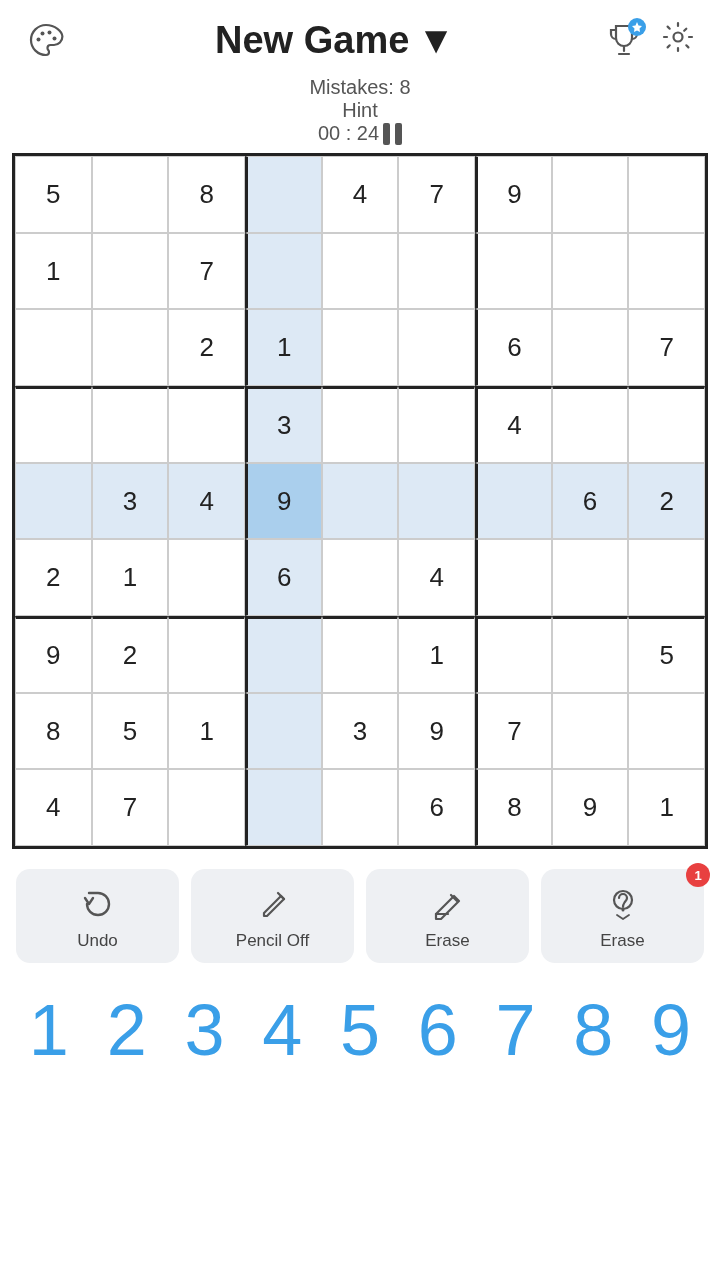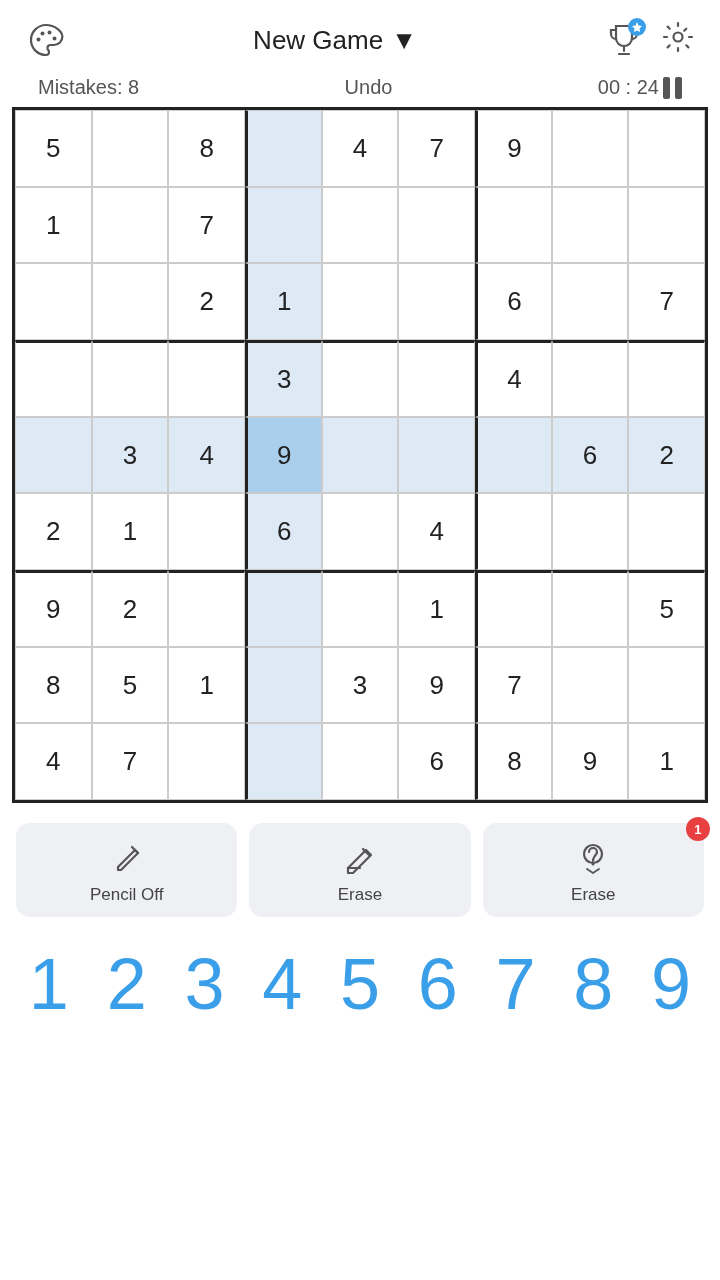--- a/index.html
+++ b/index.html
@@ -19,21 +19,21 @@
       justify-content: space-between;
       padding: 18px 24px 10px;
     }
     .header-icon {
       width: 44px; height: 44px;
       display: flex; align-items: center; justify-content: center;
       font-size: 28px; color: #555;
     }
     .header-center {
       display: flex; align-items: center; gap: 8px;
-      font-size: 26px; font-weight: 400; color: #222; text-align: center;
+      font-size: 38px; font-weight: 700; color: #222; text-align: center;
     }
     .header-right {
       display: flex; align-items: center; gap: 14px;
     }
     .trophy-icon {
       position: relative;
       width: 44px; height: 44px;
       display: flex; align-items: center; justify-content: center;
       font-size: 28px; color: #555;
     }
@@ -49,22 +49,22 @@
     }
     .gear-icon {
       font-size: 28px; color: #555;
     }
 
     
     .stats-bar {
       display: flex;
       align-items: center;
       justify-content: space-between;
-      padding: 4px 38px 8px;
-      font-size: 20px; color: #555;
+      padding: 4px 24px 8px;
+      font-size: 20px; color: #555; flex-direction: column;
     }
     .timer-section {
       display: flex; align-items: center; gap: 4px;
     }
     .pause-icon {
       display: flex; gap: 5px;
     }
     .pause-bar {
       width: 7px; height: 22px;
       background: #555; border-radius: 2px;
@@ -183,21 +183,21 @@
       <svg width="36" height="36" viewBox="0 0 36 36" fill="none">
         <circle cx="18" cy="18" r="4.5" stroke="#555" stroke-width="2.2"></circle>
         <path d="M18 4v3M18 29v3M4 18h3M29 18h3M7.6 7.6l2.1 2.1M26.3 26.3l2.1 2.1M26.3 9.7l-2.1 2.1M9.7 26.3l-2.1 2.1" stroke="#555" stroke-width="2.2" stroke-linecap="round"></path>
       </svg>
     </div>
   </div>
 </div>
 
 <div class="stats-bar">
   <span>Mistakes: 8</span>
-  <span>Undo</span>
+  <span>Hint</span>
   <div class="timer-section">
     <span>00 : 24</span>
     <div class="pause-icon">
       <div class="pause-bar"></div>
       <div class="pause-bar"></div>
     </div>
   </div>
 </div>
 
 <div class="grid-container">
@@ -282,20 +282,27 @@
       <div class="cell" data-row="8" data-col="5">6</div>
       <div class="cell" data-row="8" data-col="6">8</div>
       <div class="cell" data-row="8" data-col="7">9</div>
       <div class="cell" data-row="8" data-col="8">1</div>
     </div>
 </div>
 
 <div class="toolbar">
   <button class="toolbar-btn">
     <svg viewBox="0 0 38 38" fill="none">
+      <path d="M8 19a11 11 0 1011-11H10" stroke="#555" stroke-width="2.4" stroke-linecap="round" fill="none"></path>
+      <polyline points="6,13 10,19 14,13" stroke="#555" stroke-width="2.4" stroke-linecap="round" stroke-linejoin="round" fill="none"></polyline>
+    </svg>
+    <span>Undo</span>
+  </button>
+  <button class="toolbar-btn">
+    <svg viewBox="0 0 38 38" fill="none">
       <path d="M10 28l3-3 14-14 3 3-14 14-3 3H10v-3z" stroke="#555" stroke-width="2.2" fill="none" stroke-linejoin="round"></path>
       <path d="M24 8l6 6" stroke="#555" stroke-width="2.2" stroke-linecap="round"></path>
     </svg>
     <span>Pencil Off</span>
   </button>
   <button class="toolbar-btn">
     <svg viewBox="0 0 38 38" fill="none">
       <path d="M7 29l8-8 10-10 5 5-10 10-8 8H7z" stroke="#555" stroke-width="2.2" fill="none" stroke-linejoin="round"></path>
       <path d="M22 10l6 6" stroke="#555" stroke-width="2.2" stroke-linecap="round"></path>
       <path d="M7 29h12" stroke="#555" stroke-width="2.2" stroke-linecap="round"></path>

